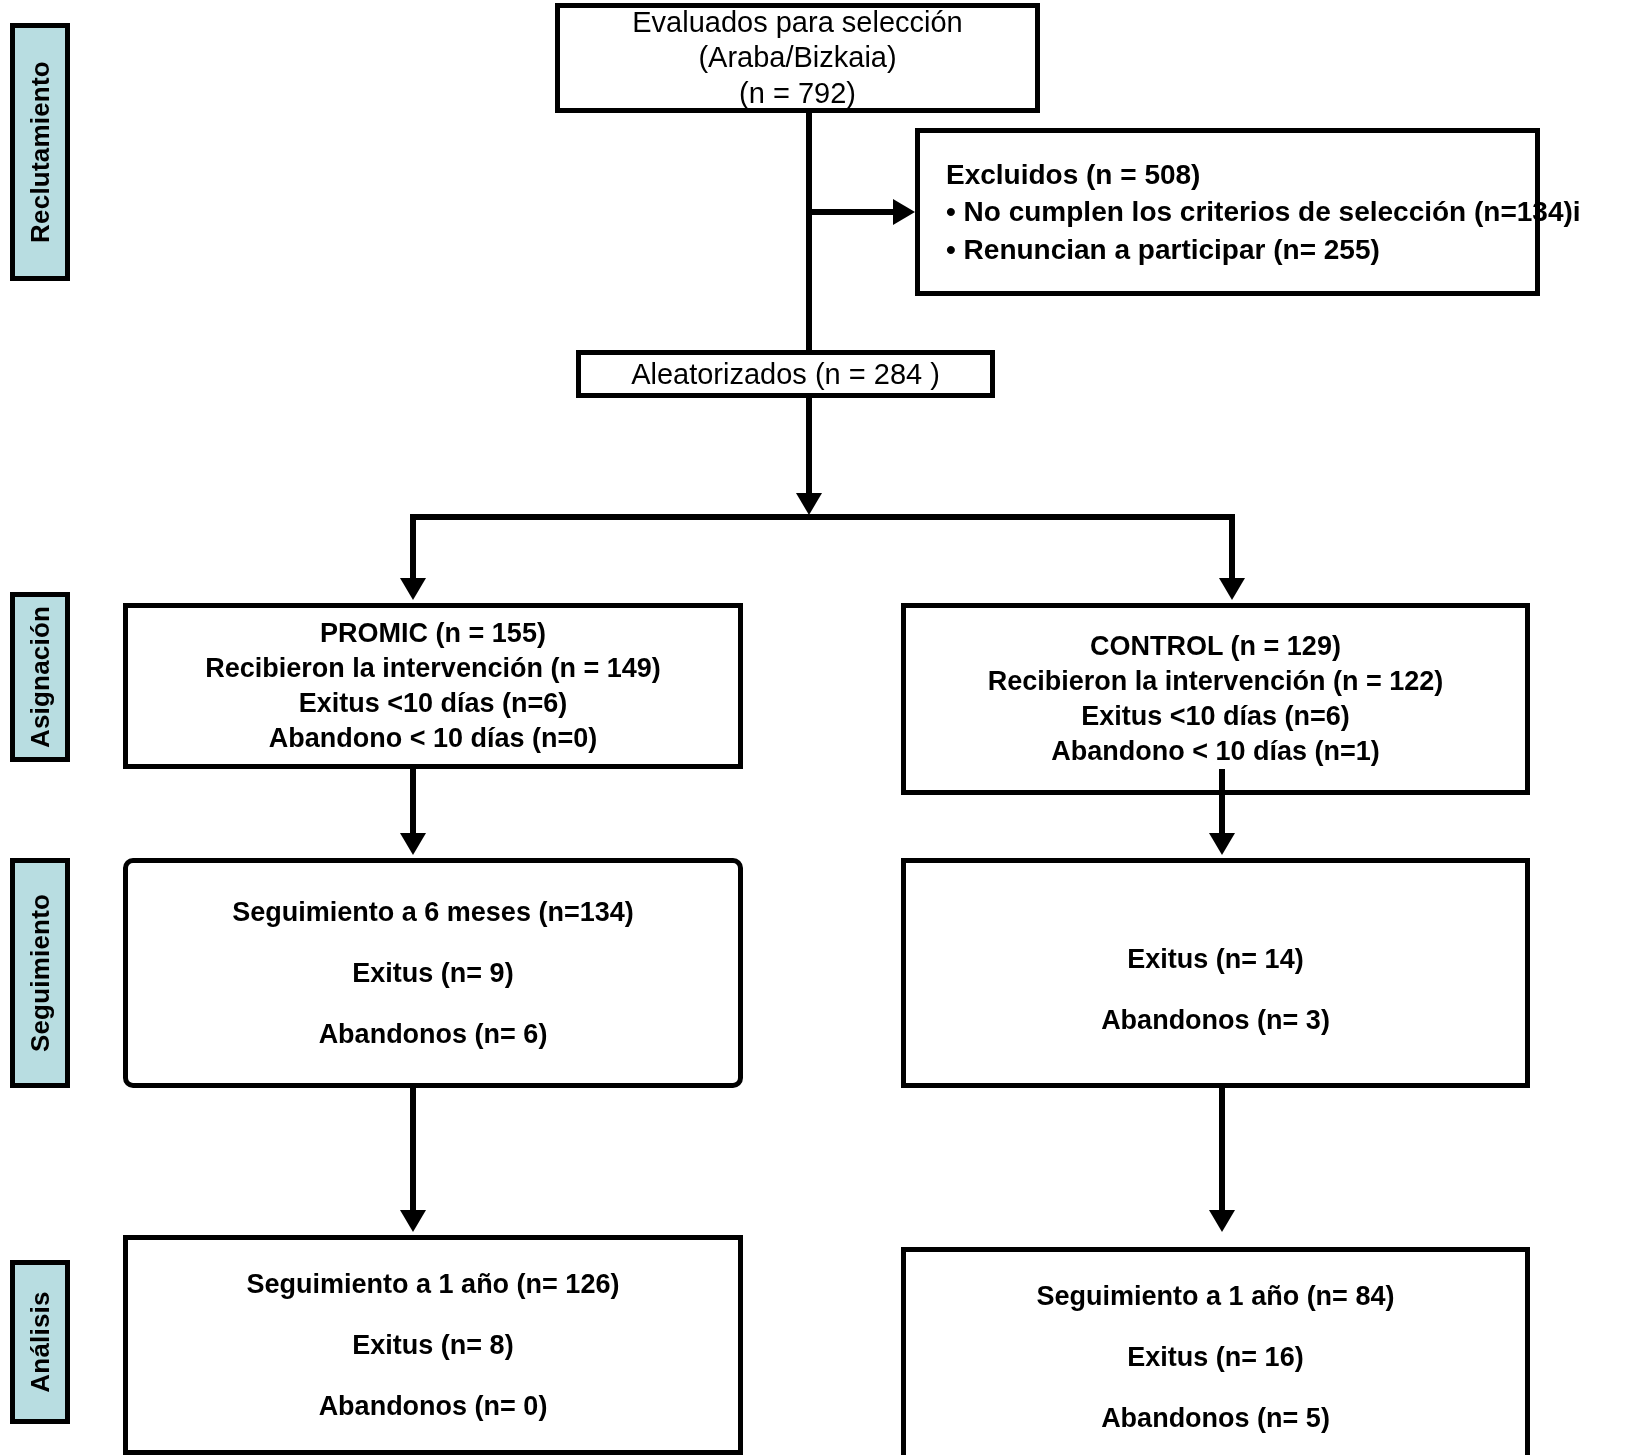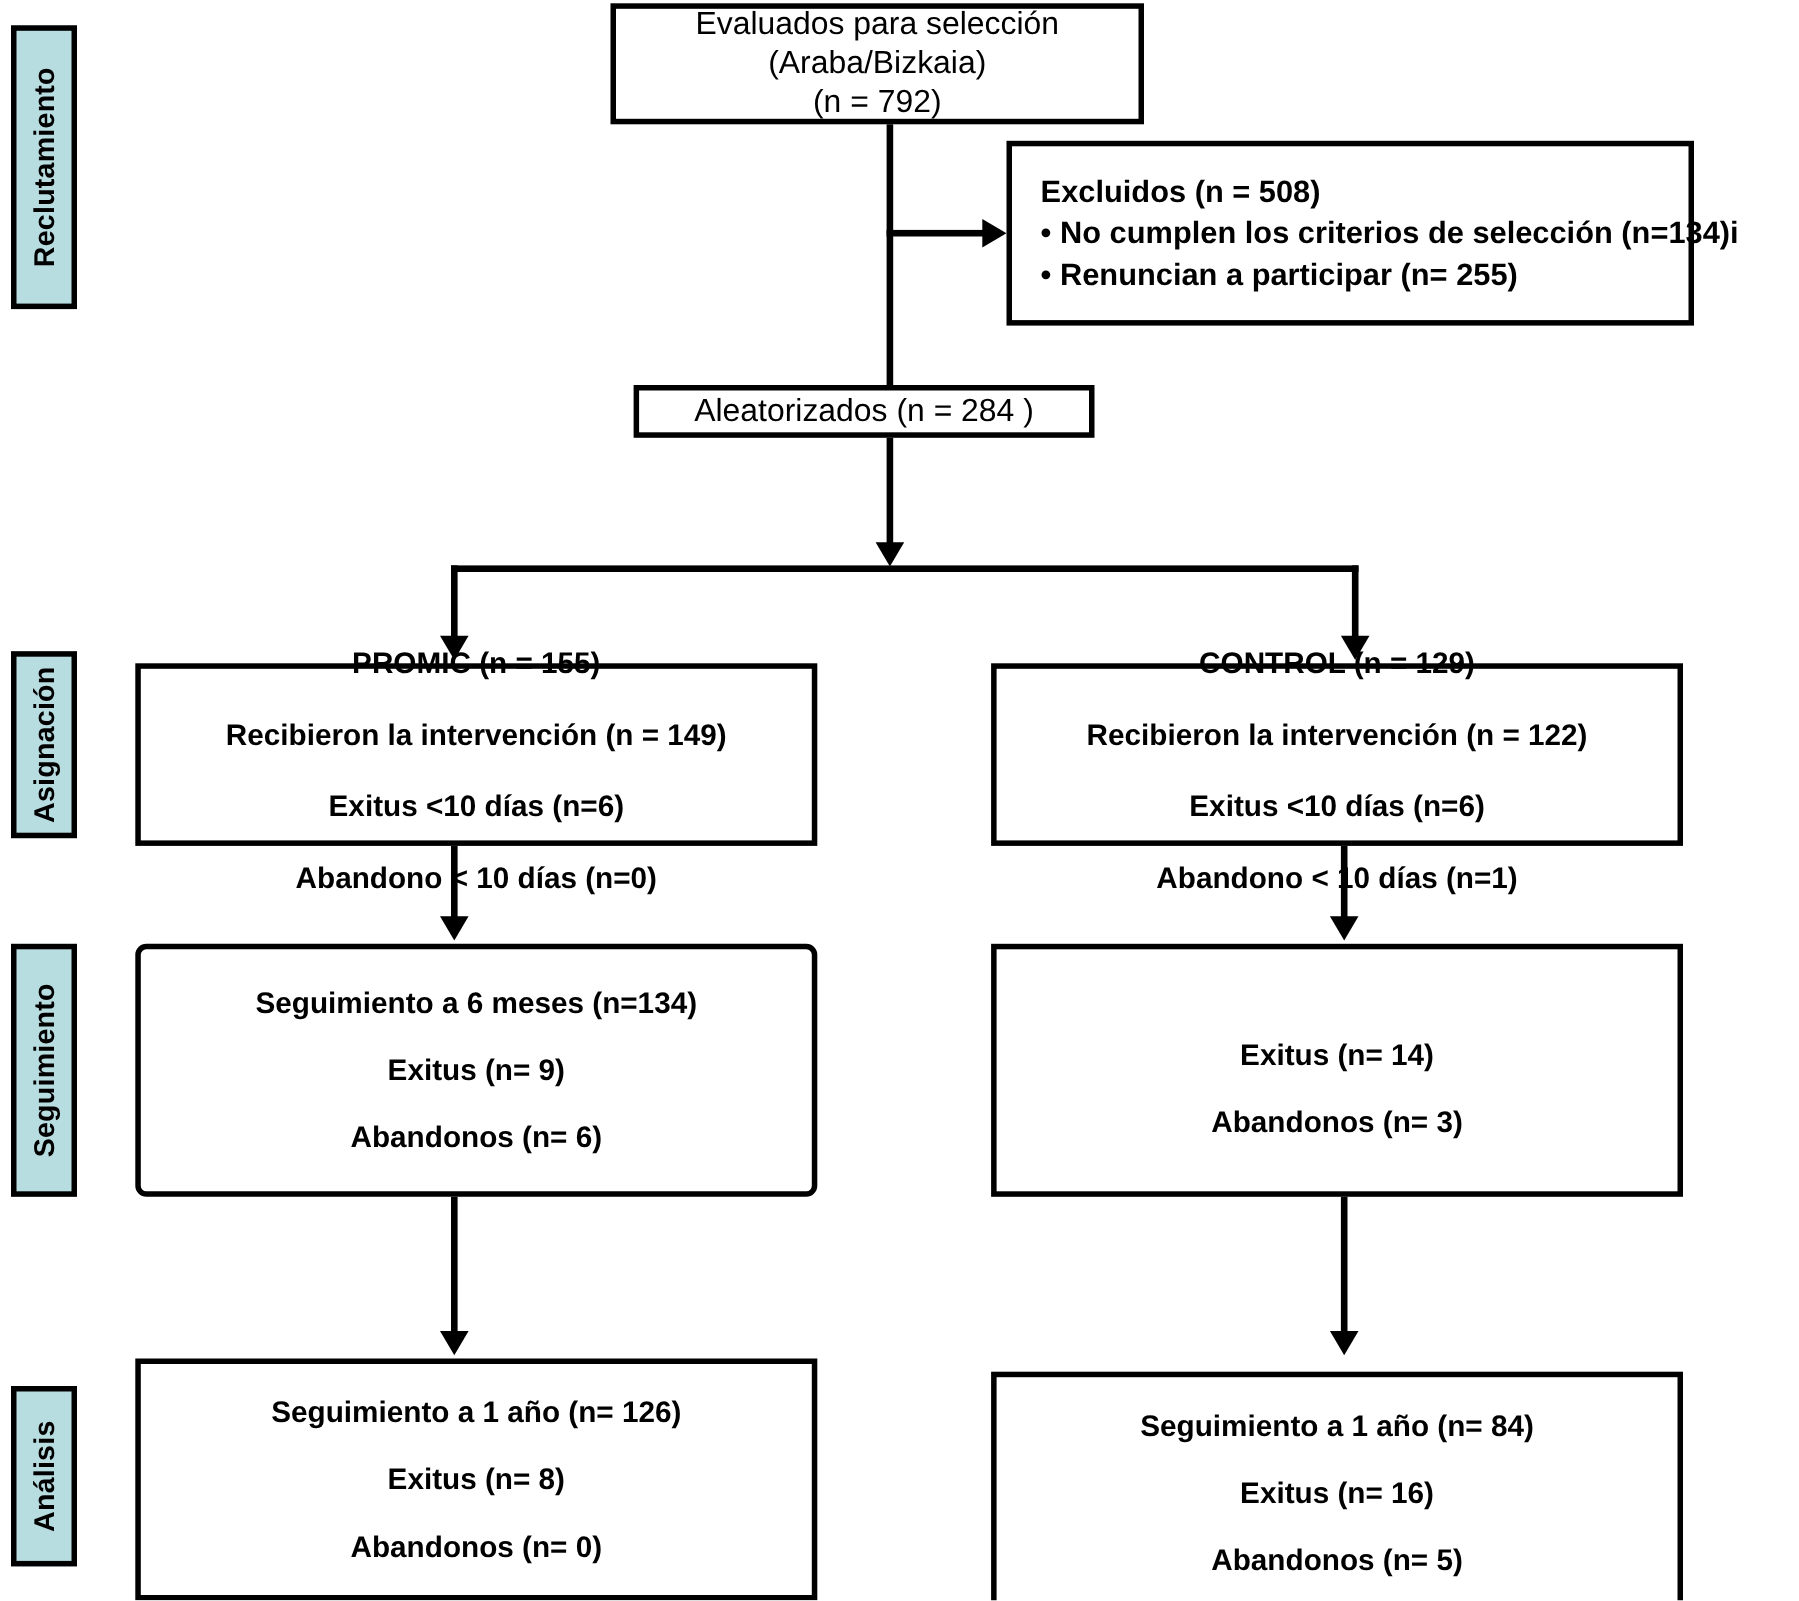--- a/index.html
+++ b/index.html
@@ -55,21 +55,21 @@
 
   .line {
     display: block;
     white-space: nowrap;
   }
 
   
   .t-screen   { font-size: 29px; line-height: 1.22; font-weight: normal; }
   .t-excluded { font-size: 28px; line-height: 1.33; font-weight: bold; padding-left: 26px; }
   .t-rand     { font-size: 29px; font-weight: normal; }
-  .t-arm      { font-size: 27px; line-height: 1.30; font-weight: bold; margin-top: 30px; }
+  .t-arm      { font-size: 27px; line-height: 1.30; font-weight: bold; }
   .t-follow   { font-size: 27px; line-height: 1.0; font-weight: bold; }
 
   .gap-line { margin-top: 34px; }
 
   
   .vline {
     position: absolute;
     background: #000000;
     width: 6px;
   }
@@ -130,21 +130,21 @@
     <span class="line t-rand">Aleatorizados (n = 284 )</span>
   </div>
 
   <div class="node center" style="left:123px; top:603px; width:620px; height:166px;">
     <span class="line t-arm hdr">PROMIC   (n = 155)</span>
     <span class="line t-arm">Recibieron la intervención (n = 149)</span>
     <span class="line t-arm">Exitus &lt;10 días (n=6)</span>
     <span class="line t-arm">Abandono  &lt; 10 días (n=0)</span>
   </div>
 
-  <div class="node center" style="left:901px; top:603px; width:629px; height:166px;">
+  <div class="node center" style="left:901px; top:603px; width:629px; height:192px;">
     <span class="line t-arm hdr">CONTROL  (n = 129)</span>
     <span class="line t-arm">Recibieron la intervención (n = 122)</span>
     <span class="line t-arm">Exitus &lt;10 días (n=6)</span>
     <span class="line t-arm">Abandono  &lt; 10 días (n=1)</span>
   </div>
 
   <div class="node center" style="left:123px; top:858px; width:620px; height:230px;border-radius:10px;">
     <span class="line t-follow">Seguimiento a 6 meses  (n=134)</span>
     <span class="line t-follow gap-line">Exitus (n= 9)</span>
     <span class="line t-follow gap-line">Abandonos (n=  6)</span>

